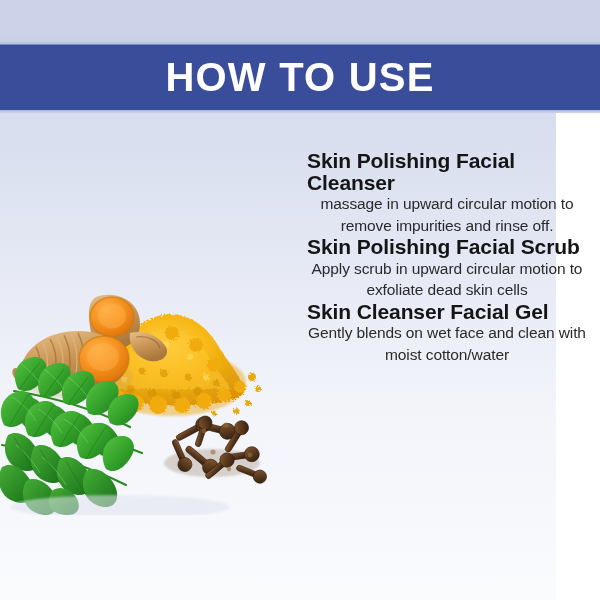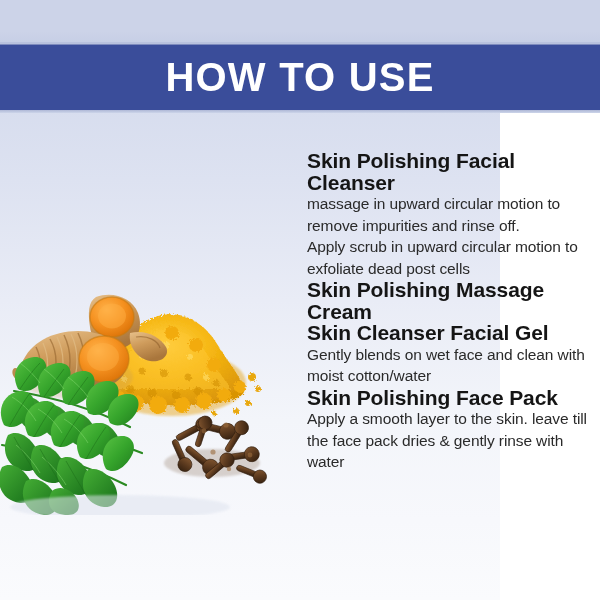--- a/index.html
+++ b/index.html
@@ -3,21 +3,21 @@
 <meta charset="utf-8">
 <style>
   * { margin:0; padding:0; box-sizing:border-box; }
   html, body {
     width:600px; height:600px;
     font-family:"Liberation Sans", sans-serif;
     overflow:hidden;
   }
   #page {
     position:relative;
-    width:500px; height:600px;
+    width:556px; height:600px;
     background:linear-gradient(180deg,#cdd5ea 0%,#cdd5ea 44px,#d2d9ec 46px,#dde2f1 180px,#e9ecf6 300px,#f3f5fa 420px,#f7f8fc 520px,#fafbfd 100%);
   }
 
   
   .top-strip {
     position:absolute; left:0; top:0; width:600px; height:44px;
     background:linear-gradient(180deg,#ccd3e8 0%,#ccd3e8 70%,#c6cee5 100%);
   }
 
   
@@ -56,20 +56,21 @@
     color:#151515;
     line-height:21.5px;
     letter-spacing:-0.1px;
   }
   .step-body {
     font-size:15.5px;
     font-weight:normal;
     color:#2a2a2a;
     line-height:21.5px;
     letter-spacing:-0.1px;
+    text-align:center;
   }
 
   
   .artwork {
     position:absolute;
     left:0px; top:285px;
     width:300px; height:230px;
   }
   .artwork svg { display:block; width:300px; height:230px; }
 </style>
@@ -88,36 +89,32 @@
   <div class="banner-edge-bottom"></div>
 
   <div class="instructions">
 
     <div class="step">
       <div class="step-title">Skin Polishing Facial Cleanser</div>
       <div class="step-body">massage in upward circular motion to remove impurities and rinse off.</div>
     </div>
 
     <div class="step">
-      <div class="step-body">Apply scrub in upward circular motion to exfoliate dead post cells</div>
+      <div class="step-title">Skin Polishing Facial Scrub</div>
+      <div class="step-body">Apply scrub in upward circular motion to exfoliate dead skin cells</div>
     </div>
 
     <div class="step">
-      <div class="step-title">Skin Polishing Massage Cream</div>
     </div>
 
     <div class="step">
       <div class="step-title">Skin Cleanser Facial Gel</div>
       <div class="step-body">Gently blends on wet face and clean with moist cotton/water</div>
     </div>
 
-    <div class="step">
-      <div class="step-title">Skin Polishing Face Pack</div>
-      <div class="step-body">Apply a smooth layer to the skin. leave till the face pack dries &amp; gently rinse with water</div>
-    </div>
 
   </div>
 
   <div class="artwork">
     <svg viewBox="0 0 300 230" xmlns="http://www.w3.org/2000/svg">
       <defs>
         <radialGradient id="gPowder" cx="45%" cy="35%" r="70%">
           <stop offset="0%" stop-color="#ffd34a"></stop>
           <stop offset="45%" stop-color="#f6b713"></stop>
           <stop offset="100%" stop-color="#d99406"></stop>

